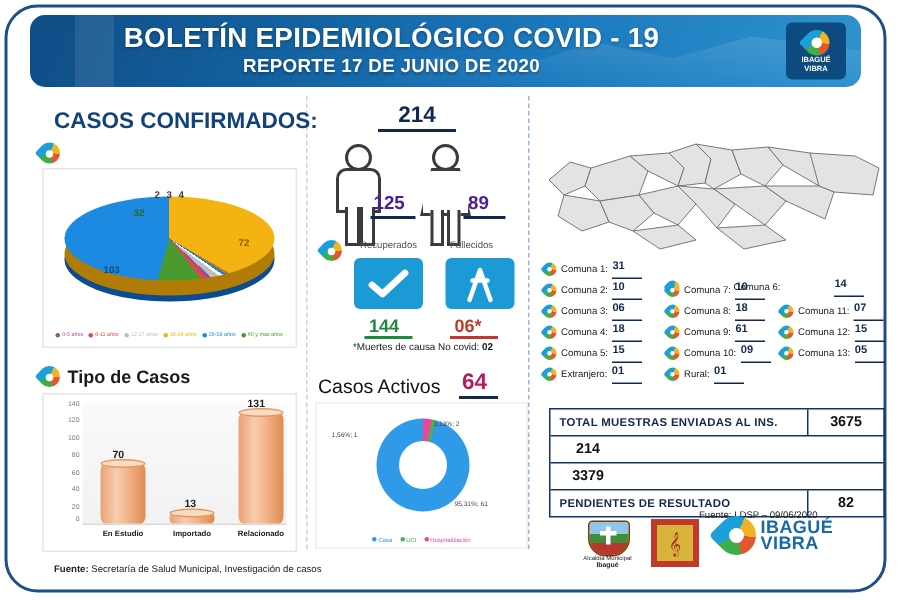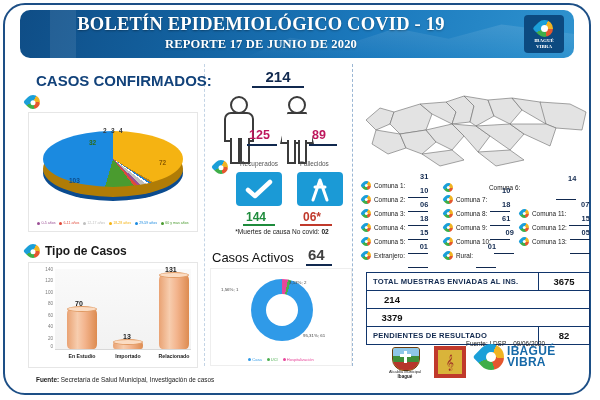--- a/index.html
+++ b/index.html
@@ -7,21 +7,21 @@
        font-family:"Liberation Sans","DejaVu Sans",sans-serif;}
   .page{position:relative;width:600px;height:400px;background:#fff;}
 
   
   .frame{position:absolute;left:3px;top:3px;width:588px;height:392px;
          border:2px solid #1d4f86;border-radius:22px;box-sizing:border-box;}
 
   
   .header{position:absolute;left:20px;top:10px;width:554px;height:48px;
           border-radius:10px;overflow:hidden;
-          background:linear-gradient(110deg,#0f4d86 0%,#13619f 30%,#1b79bd 62%,#2f93cf 100%);font-family:Liberation Serif, serif;}
+          background:linear-gradient(110deg,#0f4d86 0%,#13619f 30%,#1b79bd 62%,#2f93cf 100%);}
   .hdr-hill{position:absolute;right:0;top:0;width:330px;height:48px;
             background:linear-gradient(180deg,rgba(255,255,255,.16),rgba(255,255,255,0));
             clip-path:polygon(0 100%,14% 58%,30% 74%,46% 38%,62% 60%,78% 30%,100% 50%,100% 100%);}
   .hdr-band{position:absolute;left:30px;top:0;width:26px;height:48px;background:rgba(255,255,255,.09);}
   .hdr-title{position:absolute;left:26px;top:4px;width:430px;text-align:center;
              color:#ffffff;font-size:18.5px;font-weight:bold;letter-spacing:.2px;
              text-shadow:0 1px 2px rgba(0,0,0,.35);}
   .hdr-sub{position:absolute;left:26px;top:27px;width:430px;text-align:center;
            color:#ffffff;font-size:12.5px;font-weight:bold;letter-spacing:.2px;
            text-shadow:0 1px 2px rgba(0,0,0,.35);}
@@ -91,35 +91,35 @@
   .footer-src b{font-weight:bold;}
 
   
   #total-val{position:absolute;left:248px;top:68px;width:60px;text-align:center;
              font-size:15px;font-weight:bold;color:#11294f;}
   #total-underline{position:absolute;left:252px;top:86px;width:52px;height:2px;background:#11294f;}
 
   .person{position:absolute;}
   .p-head{position:absolute;border:2.2px solid #3b3b3b;border-radius:50%;background:#fff;}
   .p-body{position:absolute;border:2.2px solid #3b3b3b;background:#fff;}
-  .gender-num{position:absolute;font-size:12.5px;font-weight:bold;color:#be185d;}
+  .gender-num{position:absolute;font-size:12.5px;font-weight:bold;color:#4c1d95;}
   .gender-ul{position:absolute;height:1.6px;background:#11294f;}
 
   .rf-label{position:absolute;font-size:6.4px;color:#555;}
   .rf-box{position:absolute;width:46px;height:34px;background:#1b9ad6;border-radius:4px;
           display:flex;align-items:center;justify-content:center;}
   .rf-num{position:absolute;font-size:12px;font-weight:bold;}
   .rf-ul{position:absolute;height:1.6px;}
   #no-covid{position:absolute;left:214px;top:228px;width:136px;text-align:center;
             font-size:6.6px;color:#1a1a1a;}
   #no-covid b{font-weight:bold;}
 
   
   #activos-title{position:absolute;left:212px;top:250px;font-size:13px;font-weight:normal;color:#111;}
-  #activos-val{position:absolute;left:308px;top:246px;font-size:15px;font-weight:bold;color:#404040;}
+  #activos-val{position:absolute;left:308px;top:246px;font-size:15px;font-weight:bold;color:#be185d;}
   #activos-ul{position:absolute;left:306px;top:264px;width:26px;height:2px;background:#11294f;}
   #donut-card{position:absolute;left:210px;top:268px;width:140px;height:96px;background:#fff;border:1px solid #eee;}
   .donut{position:absolute;left:40px;top:10px;width:62px;height:62px;border-radius:50%;
          background:conic-gradient(#e8479b 0deg 11.3deg,#4caf50 11.3deg 16.9deg,#2f9ae8 16.9deg 360deg);}
   .donut-hole{position:absolute;left:15px;top:15px;width:32px;height:32px;border-radius:50%;background:#fff;}
   .dl{position:absolute;font-size:4.4px;color:#444;white-space:nowrap;}
   .donut-legend{position:absolute;left:0;bottom:3px;width:140px;text-align:center;font-size:4px;color:#555;}
   .donut-legend span{margin:0 2px;}
   .donut-legend span::before{content:"";display:inline-block;width:3px;height:3px;border-radius:50%;
             margin-right:1px;vertical-align:middle;background:currentColor;}
@@ -129,21 +129,21 @@
   #map svg{display:block;}
 
   
   .com-row{position:absolute;display:flex;align-items:center;gap:3px;}
   .pin{width:9px;height:9px;border-radius:50% 50% 50% 2px;transform:rotate(45deg);flex:0 0 auto;
        background:conic-gradient(from 200deg,#1b9fd8 0deg 140deg,#f0b323 140deg 210deg,#e4572e 210deg 280deg,#3fae49 280deg 360deg);
        display:flex;align-items:center;justify-content:center;}
   .pin i{display:block;width:3.4px;height:3.4px;background:#fff;border-radius:50%;transform:rotate(-45deg);}
   .com-name{font-size:6.4px;color:#1a1a1a;}
   .com-val{font-size:7.4px;font-weight:bold;color:#11294f;border-bottom:1.4px solid #11294f;
-           min-width:20px;text-align:right;padding-bottom:16px;}
+           min-width:20px;text-align:left;padding-bottom:4px;}
 
   
   #table{position:absolute;left:366px;top:272px;width:222px;border:1.6px solid #11356b;}
   .trow{display:flex;border-bottom:1.3px solid #11356b;height:17px;}
   .trow:last-child{border-bottom:none;}
   .tlab{flex:1;display:flex;align-items:center;padding-left:6px;font-size:7.6px;font-weight:bold;color:#11294f;
         border-right:1.3px solid #11356b;letter-spacing:.2px;}
   .tval{width:50px;display:flex;align-items:center;justify-content:center;font-size:9.5px;font-weight:bold;color:#111;}
   #table-src{position:absolute;left:466px;top:340px;font-size:6.4px;color:#222;}
 
@@ -382,21 +382,21 @@
     <span class="com-val">15</span>
   </div>
   <div class="com-row" style="left:362px;top:242px;">
     <span class="pin">
         <i></i>
       </span>
     <span class="com-name">Extranjero:</span>
     <span class="com-val">01</span>
   </div>
 
-  <div class="com-row" style="left:444px;top:174px;gap:36px;">
+  <div class="com-row" style="left:444px;top:184px;gap:36px;">
     <span class="pin">
         <i></i>
       </span>
     <span class="com-name">Comuna 6:</span>
     <span class="com-val">14</span>
   </div>
   <div class="com-row" style="left:444px;top:186px;">
     <span class="pin">
         <i></i>
       </span>

